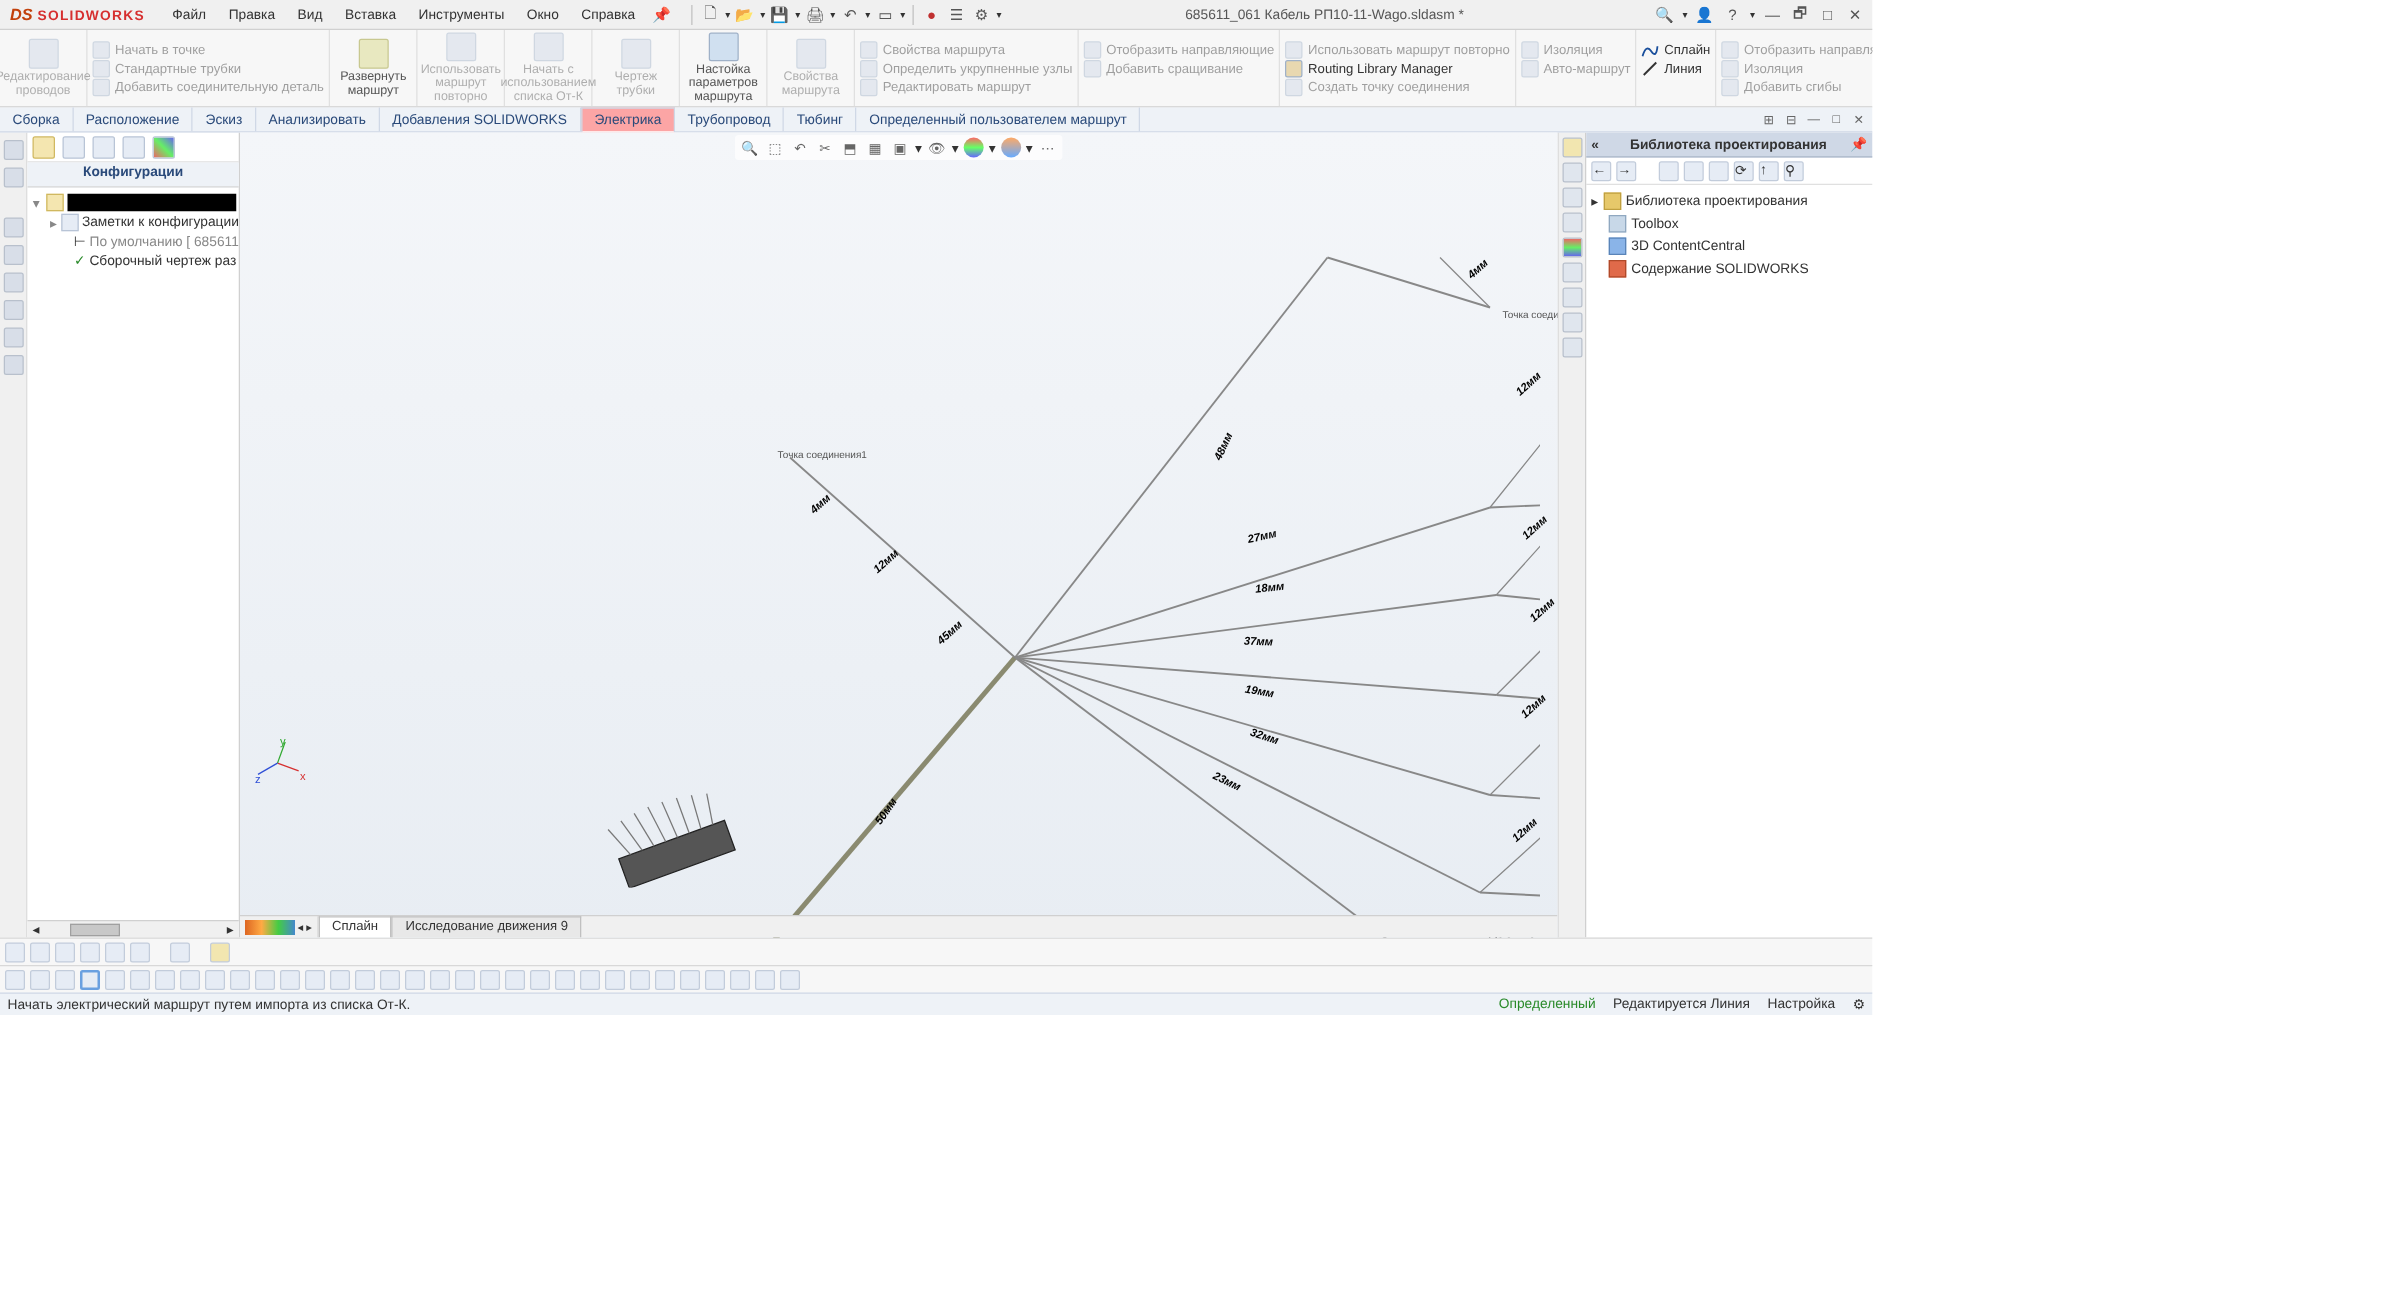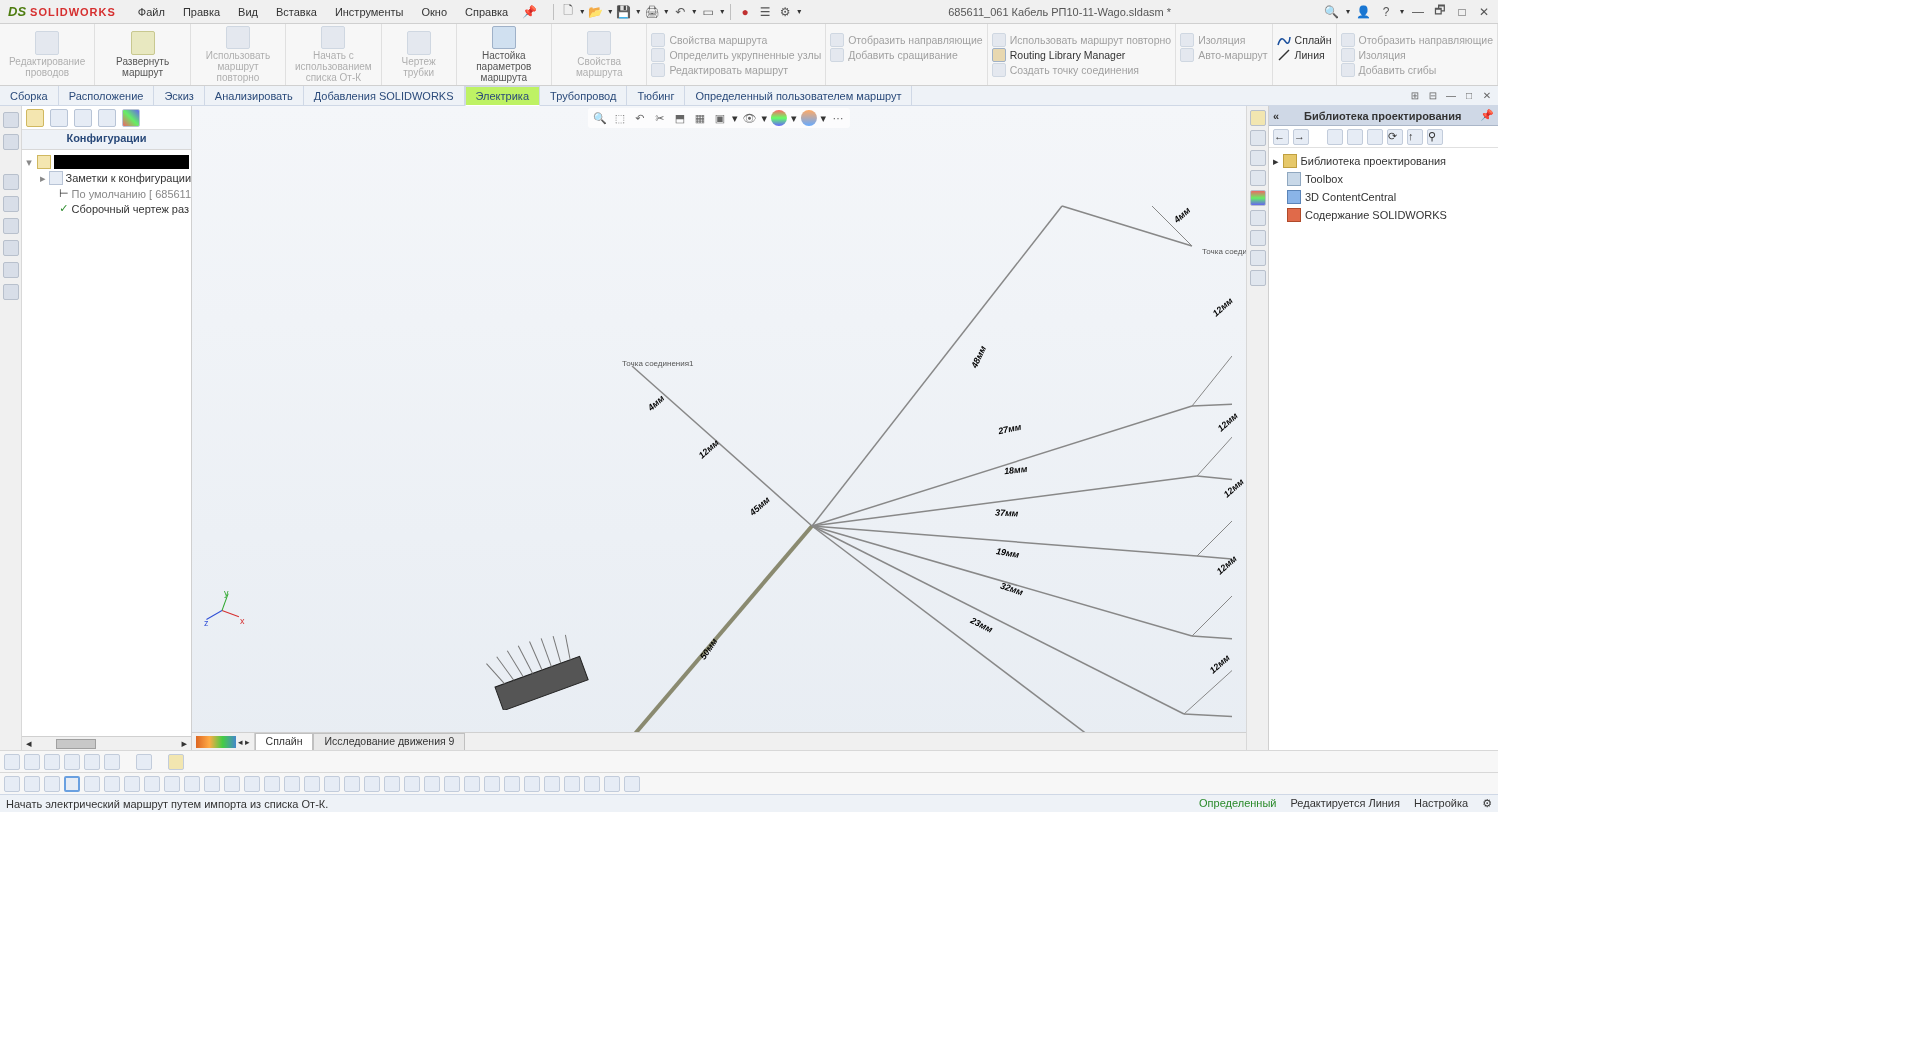--- a/index.html
+++ b/index.html
@@ -1,21 +1,21 @@
 <!DOCTYPE html>
 <html><head>
 <meta charset="utf-8">
 <style>
   * { margin:0; padding:0; box-sizing:border-box; font-family:"Segoe UI",Tahoma,sans-serif; font-size:11px; color:#333; }
   html,body{width:1498px;height:812px;overflow:hidden;background:#fff;}
   .root{display:flex;flex-direction:column;width:100%;height:100%;}
   
   .menubar{height:24px;background:#f0f0f0;border-bottom:1px solid #d0d0d0;display:flex;align-items:center;}
   .logo{display:flex;align-items:center;padding:0 8px;gap:4px;}
-  .logo-ds{font-weight:bold;font-style:italic;color:#4d7c0f;font-size:13px;}
+  .logo-ds{font-weight:bold;font-style:italic;color:#c2410c;font-size:13px;}
   .logo-sw{font-weight:bold;color:#404040;font-size:13px;letter-spacing:1px;}
   .logo-sw span{color:#d62f2f;}
   .menubar .menu{display:flex;gap:2px;margin-left:6px;}
   .menubar .menu div{padding:3px 8px;cursor:default;}
   .pin{margin-left:6px;color:#2a6fbb;font-size:12px;}
   .qat{display:flex;gap:4px;margin-left:14px;align-items:center;}
   .qat .ico{width:16px;height:16px;display:flex;align-items:center;justify-content:center;font-size:12px;color:#555;}
   .qat .sep{width:1px;height:16px;background:#c0c0c0;margin:0 2px;}
   .title{flex:1;text-align:center;color:#555;}
   .winctl{display:flex;gap:6px;padding:0 6px;align-items:center;}
@@ -28,21 +28,21 @@
   .rgrp .lbl{text-align:center;font-size:10px;color:#555;line-height:11px;max-width:90px;}
   .rgrp.disabled .lbl,.rgrp.disabled .big-ico{opacity:0.45;}
   .rcol{display:flex;flex-direction:column;gap:1px;padding:2px 4px;border-right:1px solid #e0e0e0;justify-content:center;}
   .rrow{display:flex;align-items:center;gap:4px;white-space:nowrap;}
   .rrow .sico{width:14px;height:14px;background:#cfd8e6;border:1px solid #9fb1c8;border-radius:2px;flex:none;}
   .rrow.disabled{opacity:0.45;}
   .rrow .txt{font-size:10.5px;color:#333;}
   
   .tabs{height:20px;background:#eef2f7;border-bottom:1px solid #cfd8e6;display:flex;align-items:stretch;position:relative;}
   .tab{padding:2px 10px;border-right:1px solid #cfd8e6;color:#2a4a7a;cursor:default;font-size:11px;display:flex;align-items:center;}
-  .tab.active{background:#bef264;border-bottom:1px solid #fff;margin-bottom:-1px;border-top:1px solid #cfd8e6;border-left:1px solid #cfd8e6;}
+  .tab.active{background:#fca5a5;border-bottom:1px solid #fff;margin-bottom:-1px;border-top:1px solid #cfd8e6;border-left:1px solid #cfd8e6;}
   .tabs .tabctl{margin-left:auto;display:flex;gap:4px;padding-right:4px;align-items:center;}
   .tabs .tabctl .ico{width:14px;height:14px;font-size:10px;color:#666;display:flex;align-items:center;justify-content:center;}
   
   .main{flex:1;display:flex;min-height:0;}
   .leftrail{width:22px;background:#f0f0f0;border-right:1px solid #d8d8d8;display:flex;flex-direction:column;gap:6px;padding-top:6px;align-items:center;}
   .leftrail .ico{width:16px;height:16px;background:#d8dee8;border:1px solid #b8c0cc;border-radius:2px;}
   .panel-left{width:170px;background:#fff;border-right:1px solid #d0d0d0;display:flex;flex-direction:column;}
   .panel-left .toolrow{height:24px;border-bottom:1px solid #e0e0e0;display:flex;align-items:center;gap:6px;padding:0 4px;}
   .panel-left .toolrow .ico{width:18px;height:18px;background:#e6ecf5;border:1px solid #b8c4d6;border-radius:2px;}
   .panel-left .phead{height:20px;background:#eef2f7;border-bottom:1px solid #d8d8d8;text-align:center;font-weight:bold;color:#2a4a7a;padding-top:2px;}
@@ -145,20 +145,34 @@
       <div class="ico">🗗</div>
       <div class="ico">□</div>
       <div class="ico">✕</div>
     </div>
   </div>
 
   <div class="ribbon">
     <div class="rgrp big disabled">
       <div class="big-ico"></div>
         <div class="lbl">Редактирование проводов</div>
+    </div>
+    <div class="rcol">
+      <div class="rrow disabled">
+          <div class="sico"></div>
+          <div class="txt">Начать в точке</div>
+        </div>
+      <div class="rrow disabled">
+          <div class="sico"></div>
+          <div class="txt">Стандартные трубки</div>
+        </div>
+      <div class="rrow disabled">
+          <div class="sico"></div>
+          <div class="txt">Добавить соединительную деталь</div>
+        </div>
     </div>
     <div class="rgrp big">
       <div class="big-ico" style="background:#e8e8c0;border-color:#c8c890"></div>
         <div class="lbl">Развернуть маршрут</div>
     </div>
     <div class="rgrp big disabled">
       <div class="big-ico"></div>
         <div class="lbl">Использовать маршрут повторно</div>
     </div>
     <div class="rgrp big disabled">

